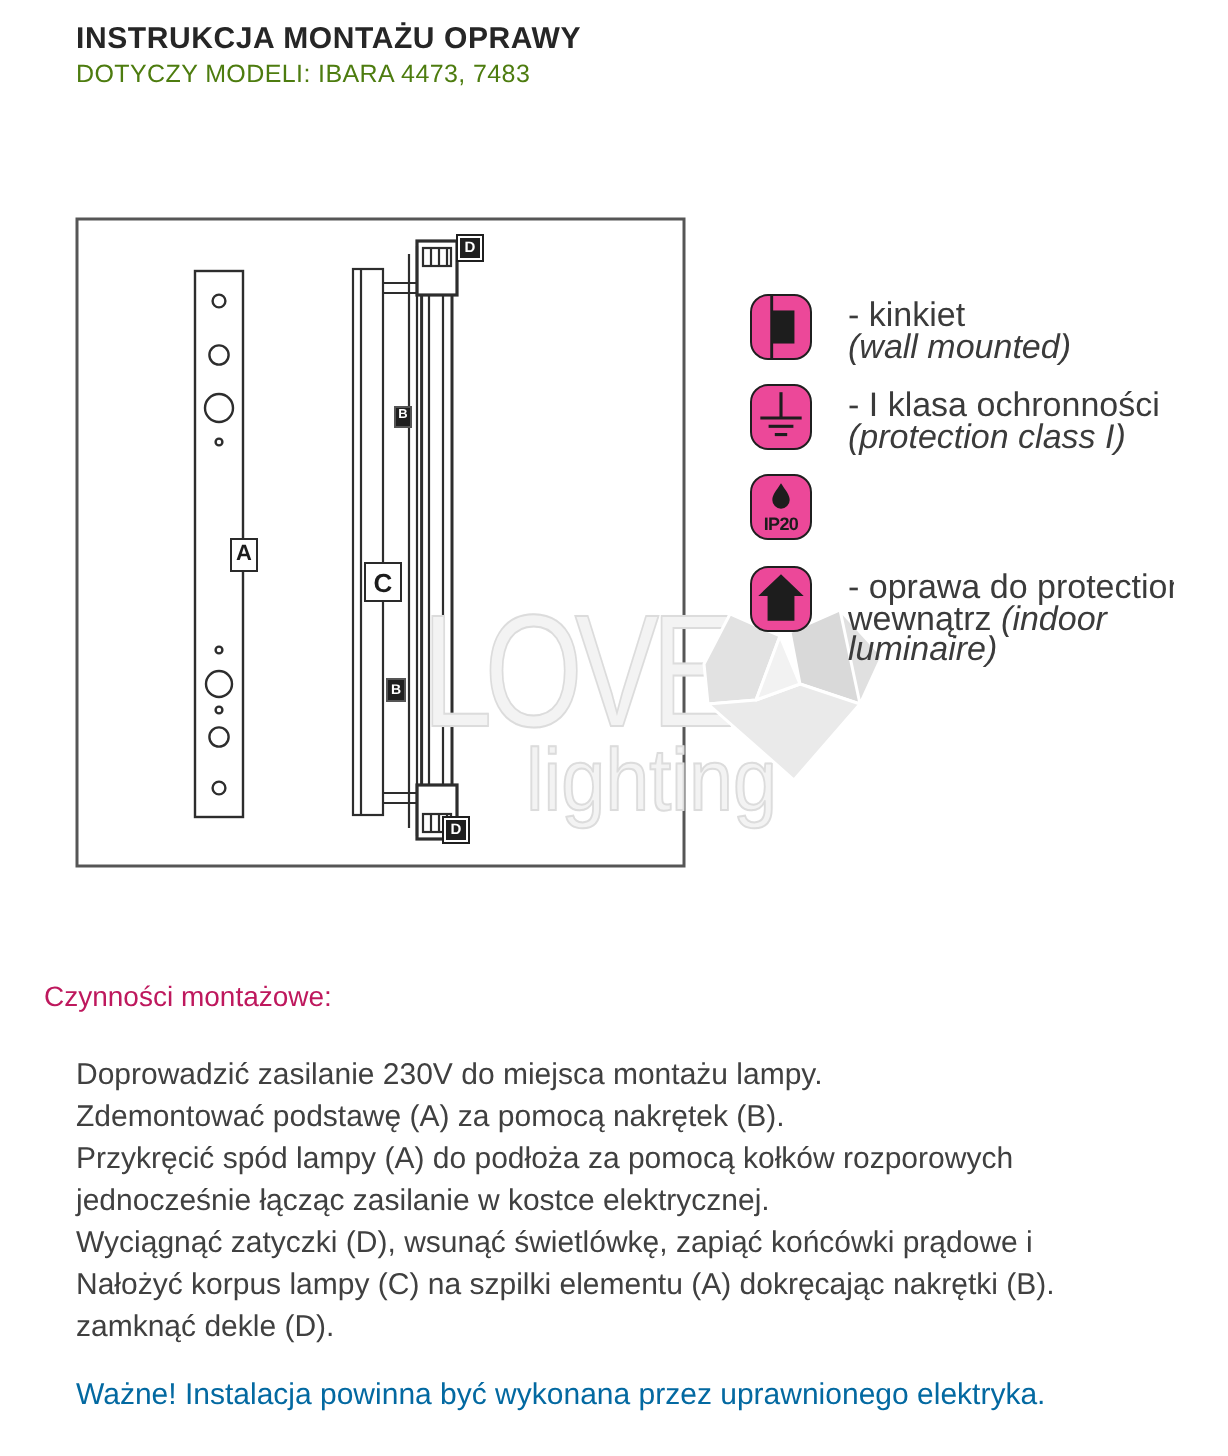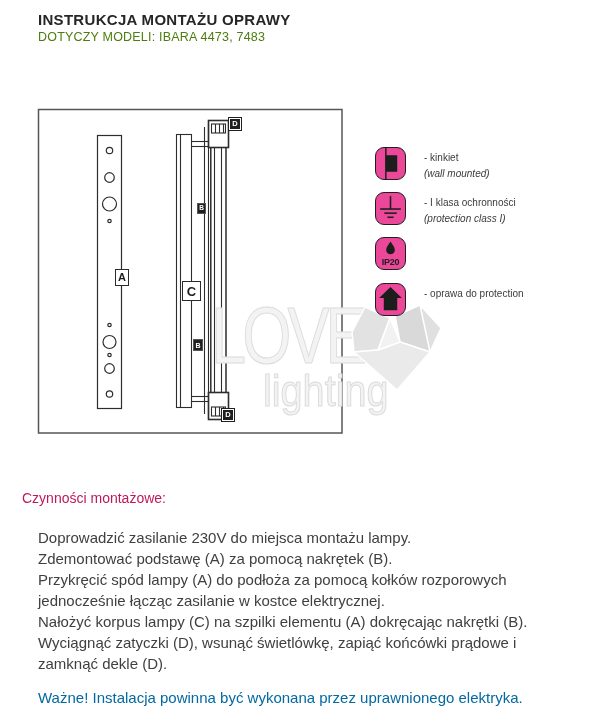--- a/index.html
+++ b/index.html
@@ -43,21 +43,21 @@
     position:absolute; left:375px; width:31px; height:33px; z-index:3;
     border:1.7px solid #1f1f1f; border-radius:9px; background:#ec4899;
   }
   .legend-icon svg { display:block; width:100%; height:100%; }
   .ip-badge {
     position:absolute; left:0; right:0; bottom:2px; text-align:center;
     font-size:9px; font-weight:700; letter-spacing:-0.3px; color:#1c1c1c;
   }
   .legend-text {
     position:absolute; left:424px; z-index:3; width:185px;
-    font-size:10px; line-height:15.5px; color:#3b3b3b;
+    font-size:17px; line-height:15.5px; color:#3b3b3b;
   }
   .legend-text .it { font-style:italic; }
   
   .instr-heading {
     position:absolute; left:22px; top:490px;
     font-size:14px; color:#be185d;
   }
   .instr-lines {
     position:absolute; left:38px; top:527px; width:560px;
     font-size:15px; line-height:21px; color:#404040;
@@ -174,27 +174,28 @@
   <div class="legend-text" style="top:150px;">
     <div>- kinkiet</div>
     <div class="it">(wall mounted)</div>
   </div>
   <div class="legend-text" style="top:195px;">
     <div>- I klasa ochronności</div>
     <div class="it">(protection class I)</div>
   </div>
   <div class="legend-text" style="top:286px;">
     <div>- oprawa do protection</div>
+    <div><span>wewnątrz </span><span class="it">(indoor luminaire)</span></div>
   </div>
 
   <div class="instr-heading">Czynności montażowe:</div>
   <div class="instr-lines">
     <div>Doprowadzić zasilanie 230V do miejsca montażu lampy.</div>
     <div>Zdemontować podstawę (A) za pomocą nakrętek (B).</div>
     <div>Przykręcić spód lampy (A) do podłoża za pomocą kołków rozporowych</div>
     <div>jednocześnie łącząc zasilanie w kostce elektrycznej.</div>
+    <div>Wyciągnąć zatyczki (D), wsunąć świetlówkę, zapiąć końcówki prądowe i</div>
     <div>Nałożyć korpus lampy (C) na szpilki elementu (A) dokręcając nakrętki (B).</div>
-    <div>Wyciągnąć zatyczki (D), wsunąć świetlówkę, zapiąć końcówki prądowe i</div>
     <div>zamknąć dekle (D).</div>
   </div>
   <div class="instr-warning">Ważne! Instalacja powinna być wykonana przez uprawnionego elektryka.</div>
 
 </div>
 
 </body></html>

